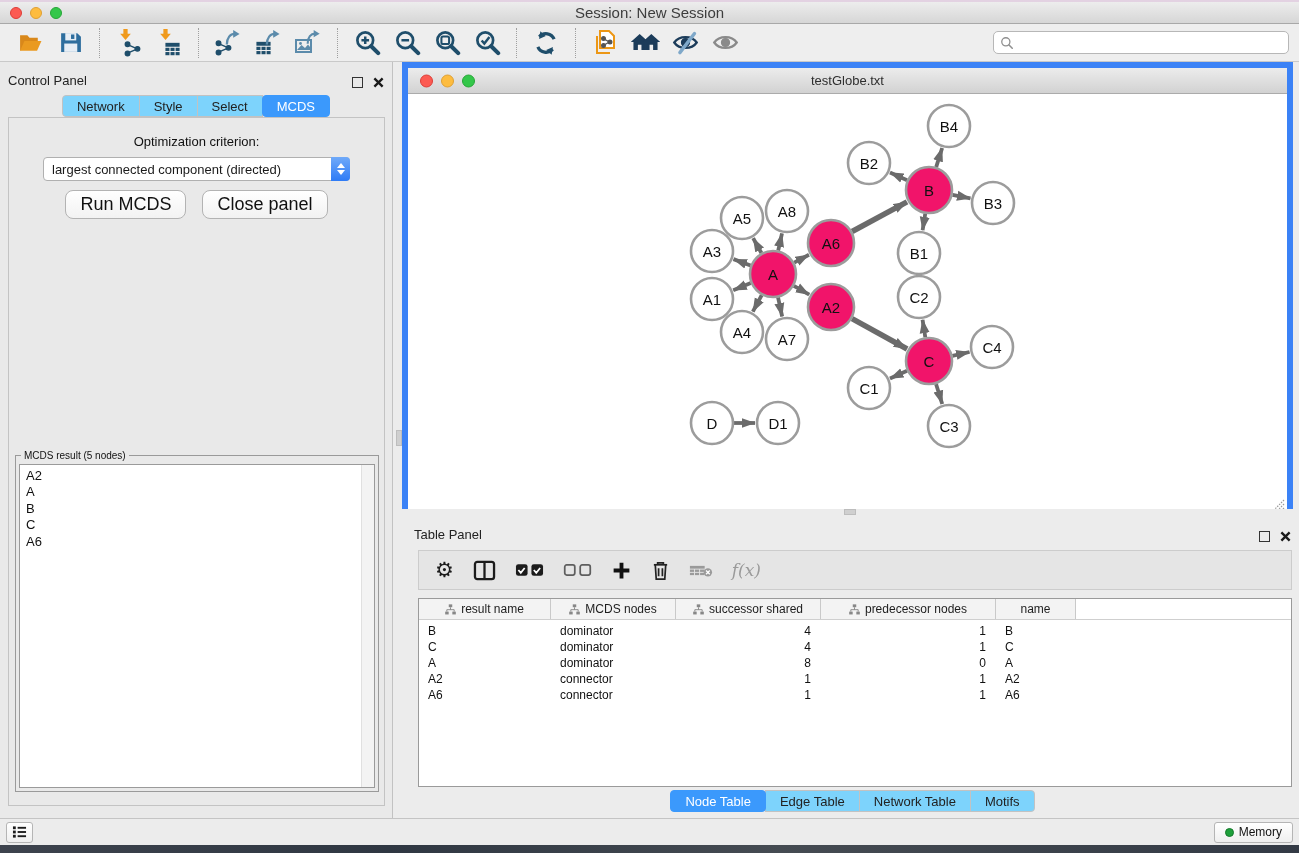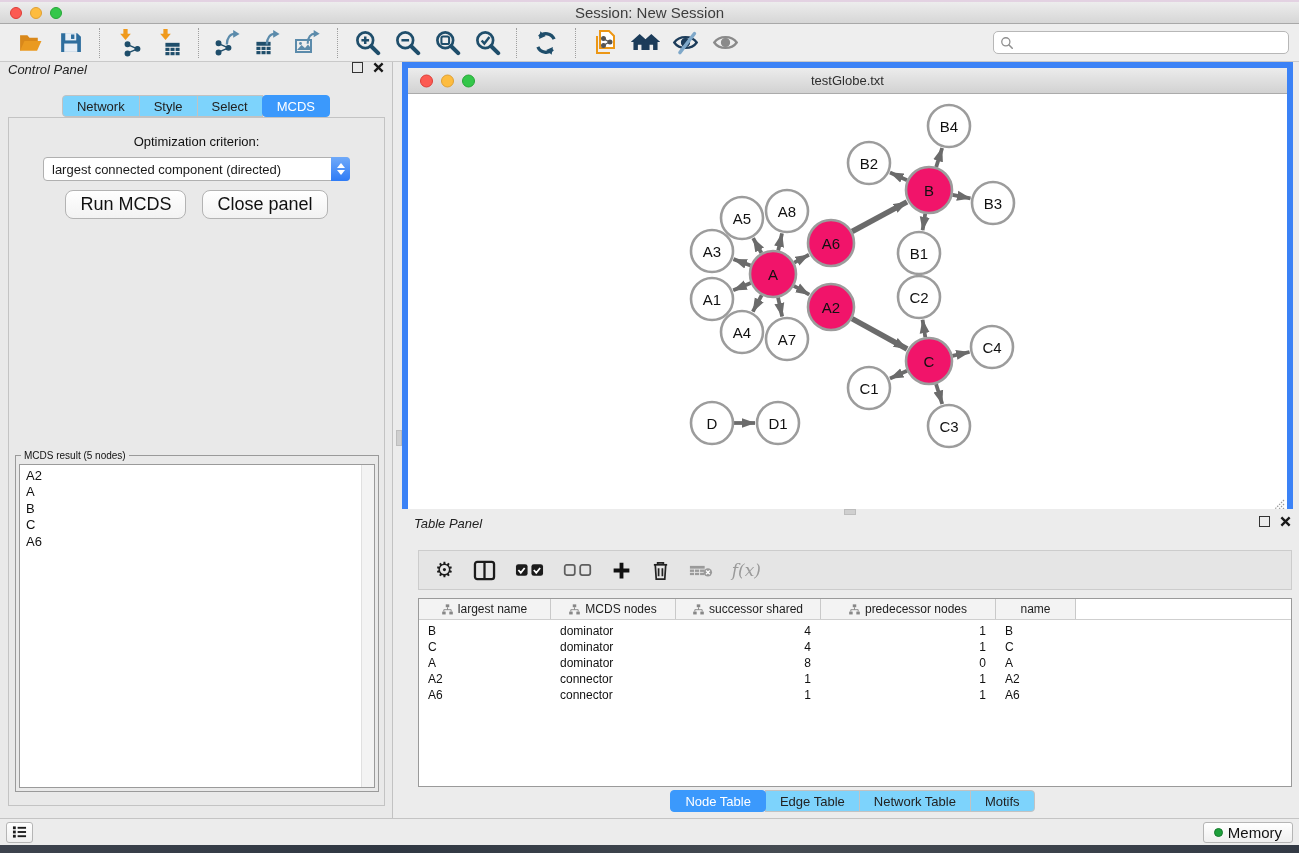--- a/index.html
+++ b/index.html
@@ -19,21 +19,21 @@
 
 
 #main-toolbar{left:0;top:24px;width:1299px;height:38px;background:#eeeeee;border-bottom:1px solid #c9c9c9;display:flex;align-items:center;padding-left:10px;}
 .tbtn{width:34px;height:32px;display:flex;align-items:center;justify-content:center;margin:0 3px;border-radius:4px;}
 .tsep{width:0;height:30px;border-left:1px dotted #9f9f9f;margin:0 9px;}
 #search-wrap{margin-left:auto;margin-right:10px;width:296px;height:23px;border:1px solid #b7b7b7;border-radius:5px;background:#fff;display:flex;align-items:center;padding-left:6px;gap:4px;}
 #search-wrap input{border:none;outline:none;flex:1;height:18px;font-size:12px;background:transparent;font-family:"Liberation Sans",sans-serif;}
 
 
 #control-panel{left:0;top:62px;width:393px;height:756px;background:#e9e9e9;border-right:1px solid #c2c2c2;}
-.panel-head{height:26px;display:flex;align-items:flex-start;padding:0 8px;font-style:italic;}
+.panel-head{height:26px;display:flex;align-items:flex-end;padding:0 8px;}
 .panel-head .ptitle{font-size:13px;color:#222;}
 .panel-icons{margin-left:auto;display:flex;align-items:center;gap:10px;}
 .float-box{width:11px;height:11px;border:1.6px solid #333;display:inline-block;}
 .seg-tabs{position:absolute;left:0;right:0;display:flex;justify-content:center;}
 .seg-tab{background:#7dd3fc;border:1px solid #c2c2c2;margin-left:-1px;padding:2.5px 14px;font-size:13px;color:#222;}
 .seg-tab:first-child{border-radius:4px 0 0 4px;margin-left:0;}
 .seg-tab:last-child{border-radius:0 4px 4px 0;}
 .seg-tab.active{background:#3b99fc;border-color:#3b99fc;color:#fff;border-radius:4px;position:relative;z-index:1;}
 #cp-tabs{top:33px;}
 #cp-box{position:absolute;left:8px;top:55px;width:377px;height:689px;border:1px solid #c3c3c3;}
@@ -76,21 +76,21 @@
 #table-header-row{display:flex;height:21px;border-bottom:1px solid #cfcfcf;}
 .th{display:flex;align-items:center;justify-content:center;gap:5px;border-right:1px solid #c9c9c9;background:#f3f3f3;font-size:12px;color:#1d1d1d;flex:none;}
 #table-body{padding-top:3px;}
 .tr{display:flex;height:16px;align-items:center;}
 .td{flex:none;font-size:12px;color:#111;padding:0 10px 0 9px;white-space:nowrap;}
 #tp-tabs{bottom:6px;}
 
 
 #status-bar{left:0;top:818px;width:1299px;height:27px;background:#ececec;border-top:1px solid #c4c4c4;display:flex;align-items:center;padding:0 6px;}
 .sbtn{height:21px;background:linear-gradient(#ffffff,#efefef);border:1px solid #b5b5b5;border-radius:3px;display:flex;align-items:center;justify-content:center;padding:0 5px;}
-#memory-btn{margin-left:auto;gap:5px;font-size:15px;color:#111;padding:0 10px;}
+#memory-btn{margin-left:auto;gap:5px;font-size:12px;color:#111;padding:0 10px;}
 .green-dot{width:9px;height:9px;border-radius:50%;background:#1ea03b;border:1px solid #157a2c;}
 #bottom-strip{left:0;top:845px;width:1299px;height:8px;background:linear-gradient(90deg,#3d434d,#2f3742 30%,#454b52 60%,#333a45);}
 </style>
 </head>
 <body>
 
 <svg width="0" height="0" style="position:absolute" aria-hidden="true">
   <defs>
     <symbol id="ic-share" viewBox="0 0 24 24">
       <g stroke="#1f4e6b" stroke-width="2" fill="#1f4e6b">
@@ -518,21 +518,21 @@
 
   <div id="tp-table">
     <div id="table-header-row">
         <div class="th" style="width: 132px;">
           <svg width="11" height="11" viewBox="0 0 12 12">
             <path d="M2 8.3 V6.2 h8 v2.1 M6 6.2 V3.6" fill="none" stroke="#878787" stroke-width="1"></path>
             <rect x="4.1" y="0.4" width="3.8" height="3.1" fill="#878787"></rect>
             <rect x="0.2" y="8.3" width="3.8" height="3.1" fill="#878787"></rect>
             <rect x="8" y="8.3" width="3.8" height="3.1" fill="#878787"></rect>
           </svg>
-          <span>largest name</span>
+          <span>result name</span>
         </div>
         <div class="th" style="width: 125px;">
           <svg width="11" height="11" viewBox="0 0 12 12">
             <path d="M2 8.3 V6.2 h8 v2.1 M6 6.2 V3.6" fill="none" stroke="#878787" stroke-width="1"></path>
             <rect x="4.1" y="0.4" width="3.8" height="3.1" fill="#878787"></rect>
             <rect x="0.2" y="8.3" width="3.8" height="3.1" fill="#878787"></rect>
             <rect x="8" y="8.3" width="3.8" height="3.1" fill="#878787"></rect>
           </svg>
           <span>MCDS nodes</span>
         </div>

